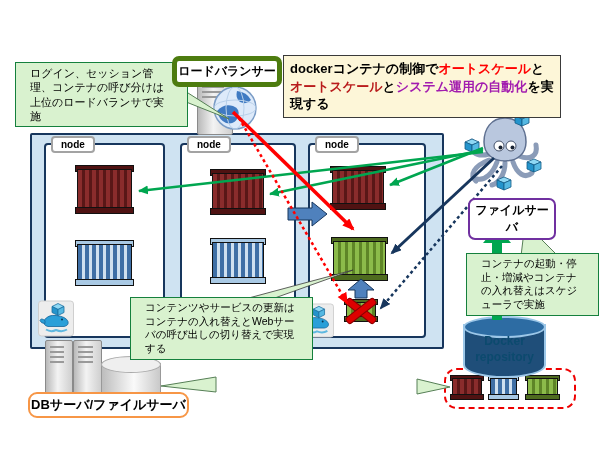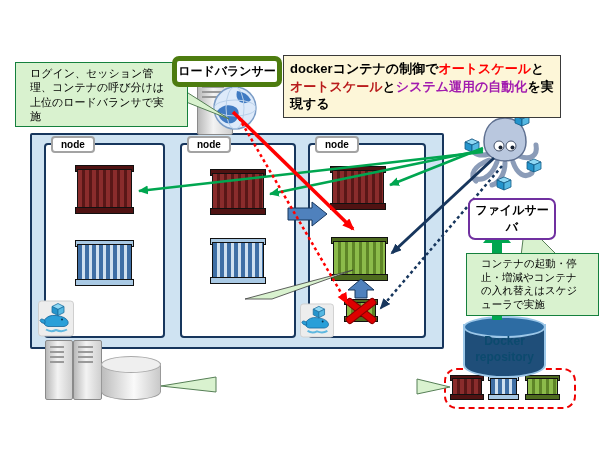--- a/index.html
+++ b/index.html
@@ -233,20 +233,21 @@
   <div class="abs tower" style="left:45px;top:340px;width:26px;height:58px;">
       <div class="vents"></div>
     </div>
   <div class="abs tower" style="left:73px;top:340px;width:27px;height:58px;">
       <div class="vents"></div>
     </div>
   <div class="abs cyl" style="left:101px;top:356px;width:60px;height:44px;">
       <div class="body"></div>
       <div class="lid"></div>
     </div>
+  <div class="abs badge db" style="left:28px;top:392px;width:157px;">DBサーバ/ファイルサーバ</div>
 
   <div class="abs repo" style="left:463px;top:316px;width:83px;height:62px;">
     <div class="body"></div>
       <div class="lid"></div>
     <div class="lbl">Docker repository</div>
   </div>
   <div class="abs dash-box"></div>
   <div class="abs ctr red small" style="left:452px;top:375px;width:30px;height:25px;">
       <i class="bar top"></i>
       <i class="body"></i>
@@ -257,15 +258,16 @@
       <i class="body"></i>
       <i class="bar bot"></i>
     </div>
   <div class="abs ctr green small" style="left:527px;top:375px;width:31px;height:25px;">
       <i class="bar top"></i>
       <i class="body"></i>
       <i class="bar bot"></i>
     </div>
 
   <div class="abs callout" style="left:15px;top:62px;width:143px;font-size:11px;">ログイン、セッション管理、コンテナの呼び分けは上位のロードバランサで実施</div>
+  <div class="abs callout" style="left:130px;top:297px;width:153px;">コンテンツやサービスの更新はコンテナの入れ替えとWebサーバの呼び出しの切り替えで実現する</div>
   <div class="abs callout" style="left:458px;top:253px;width:103px;margin-left:8px;">コンテナの起動・停止・増減やコンテナの入れ替えはスケジューラで実施</div>
 
 </div>
 
 </body></html>

